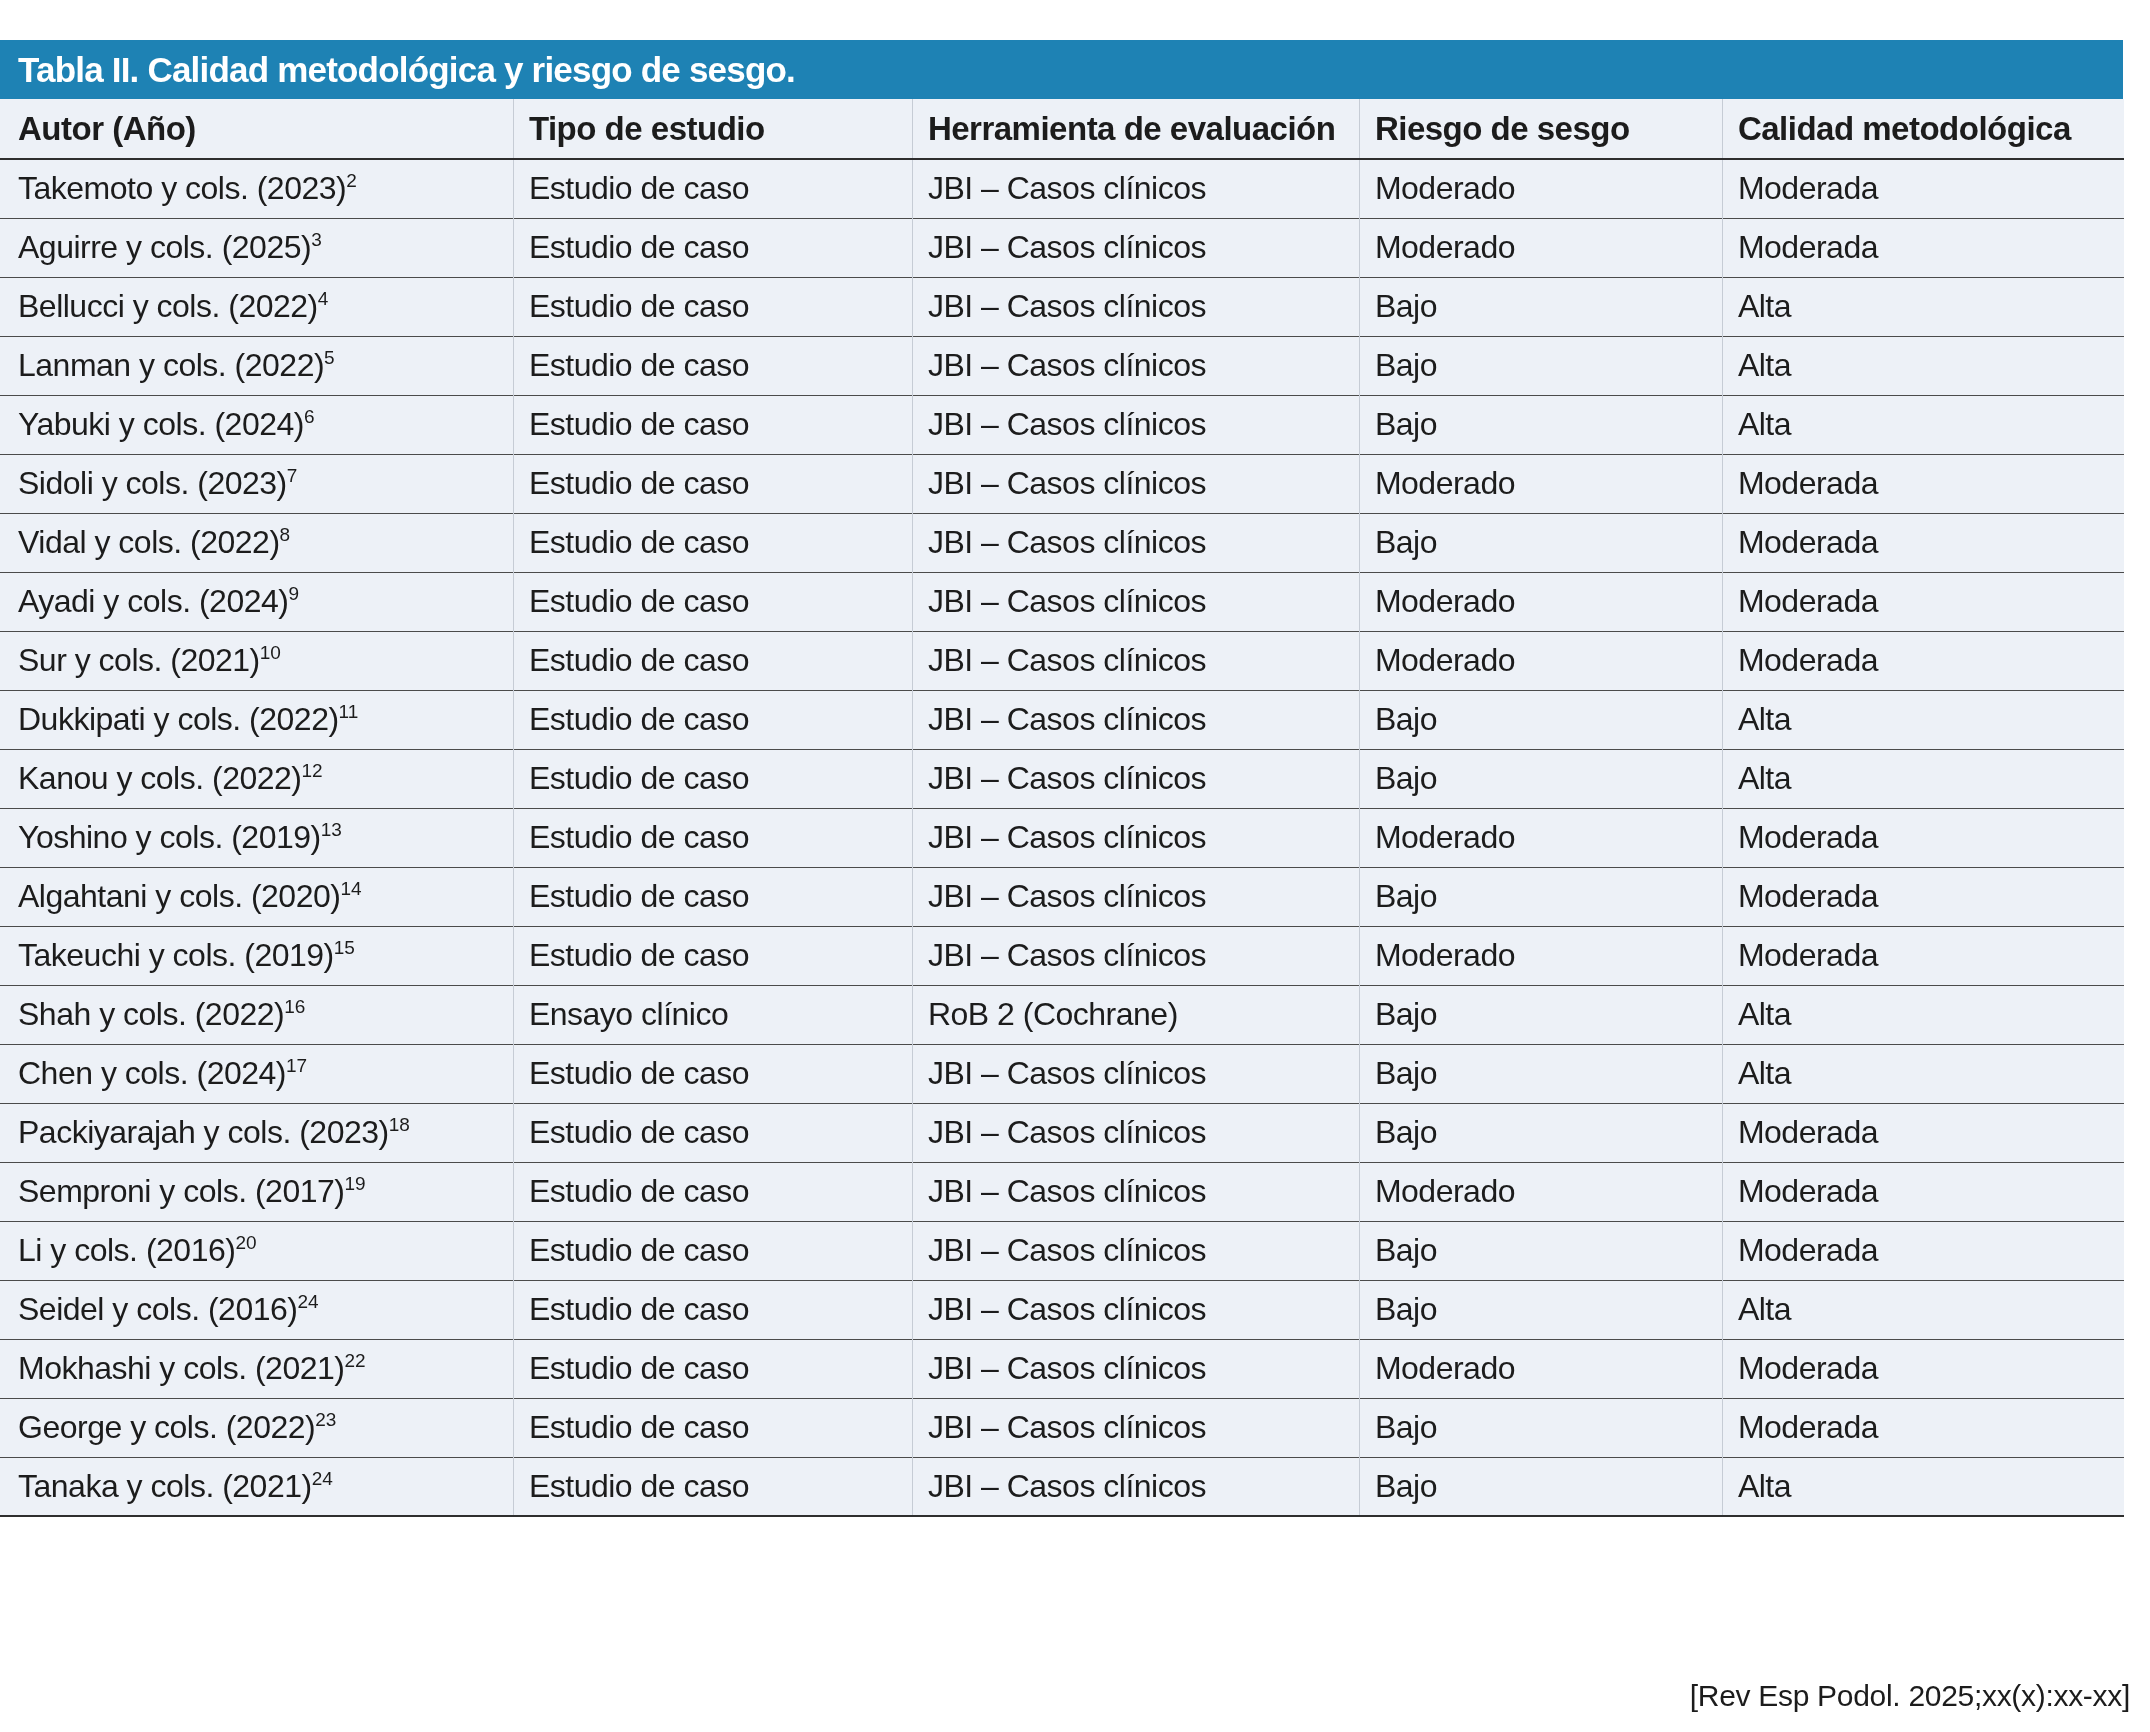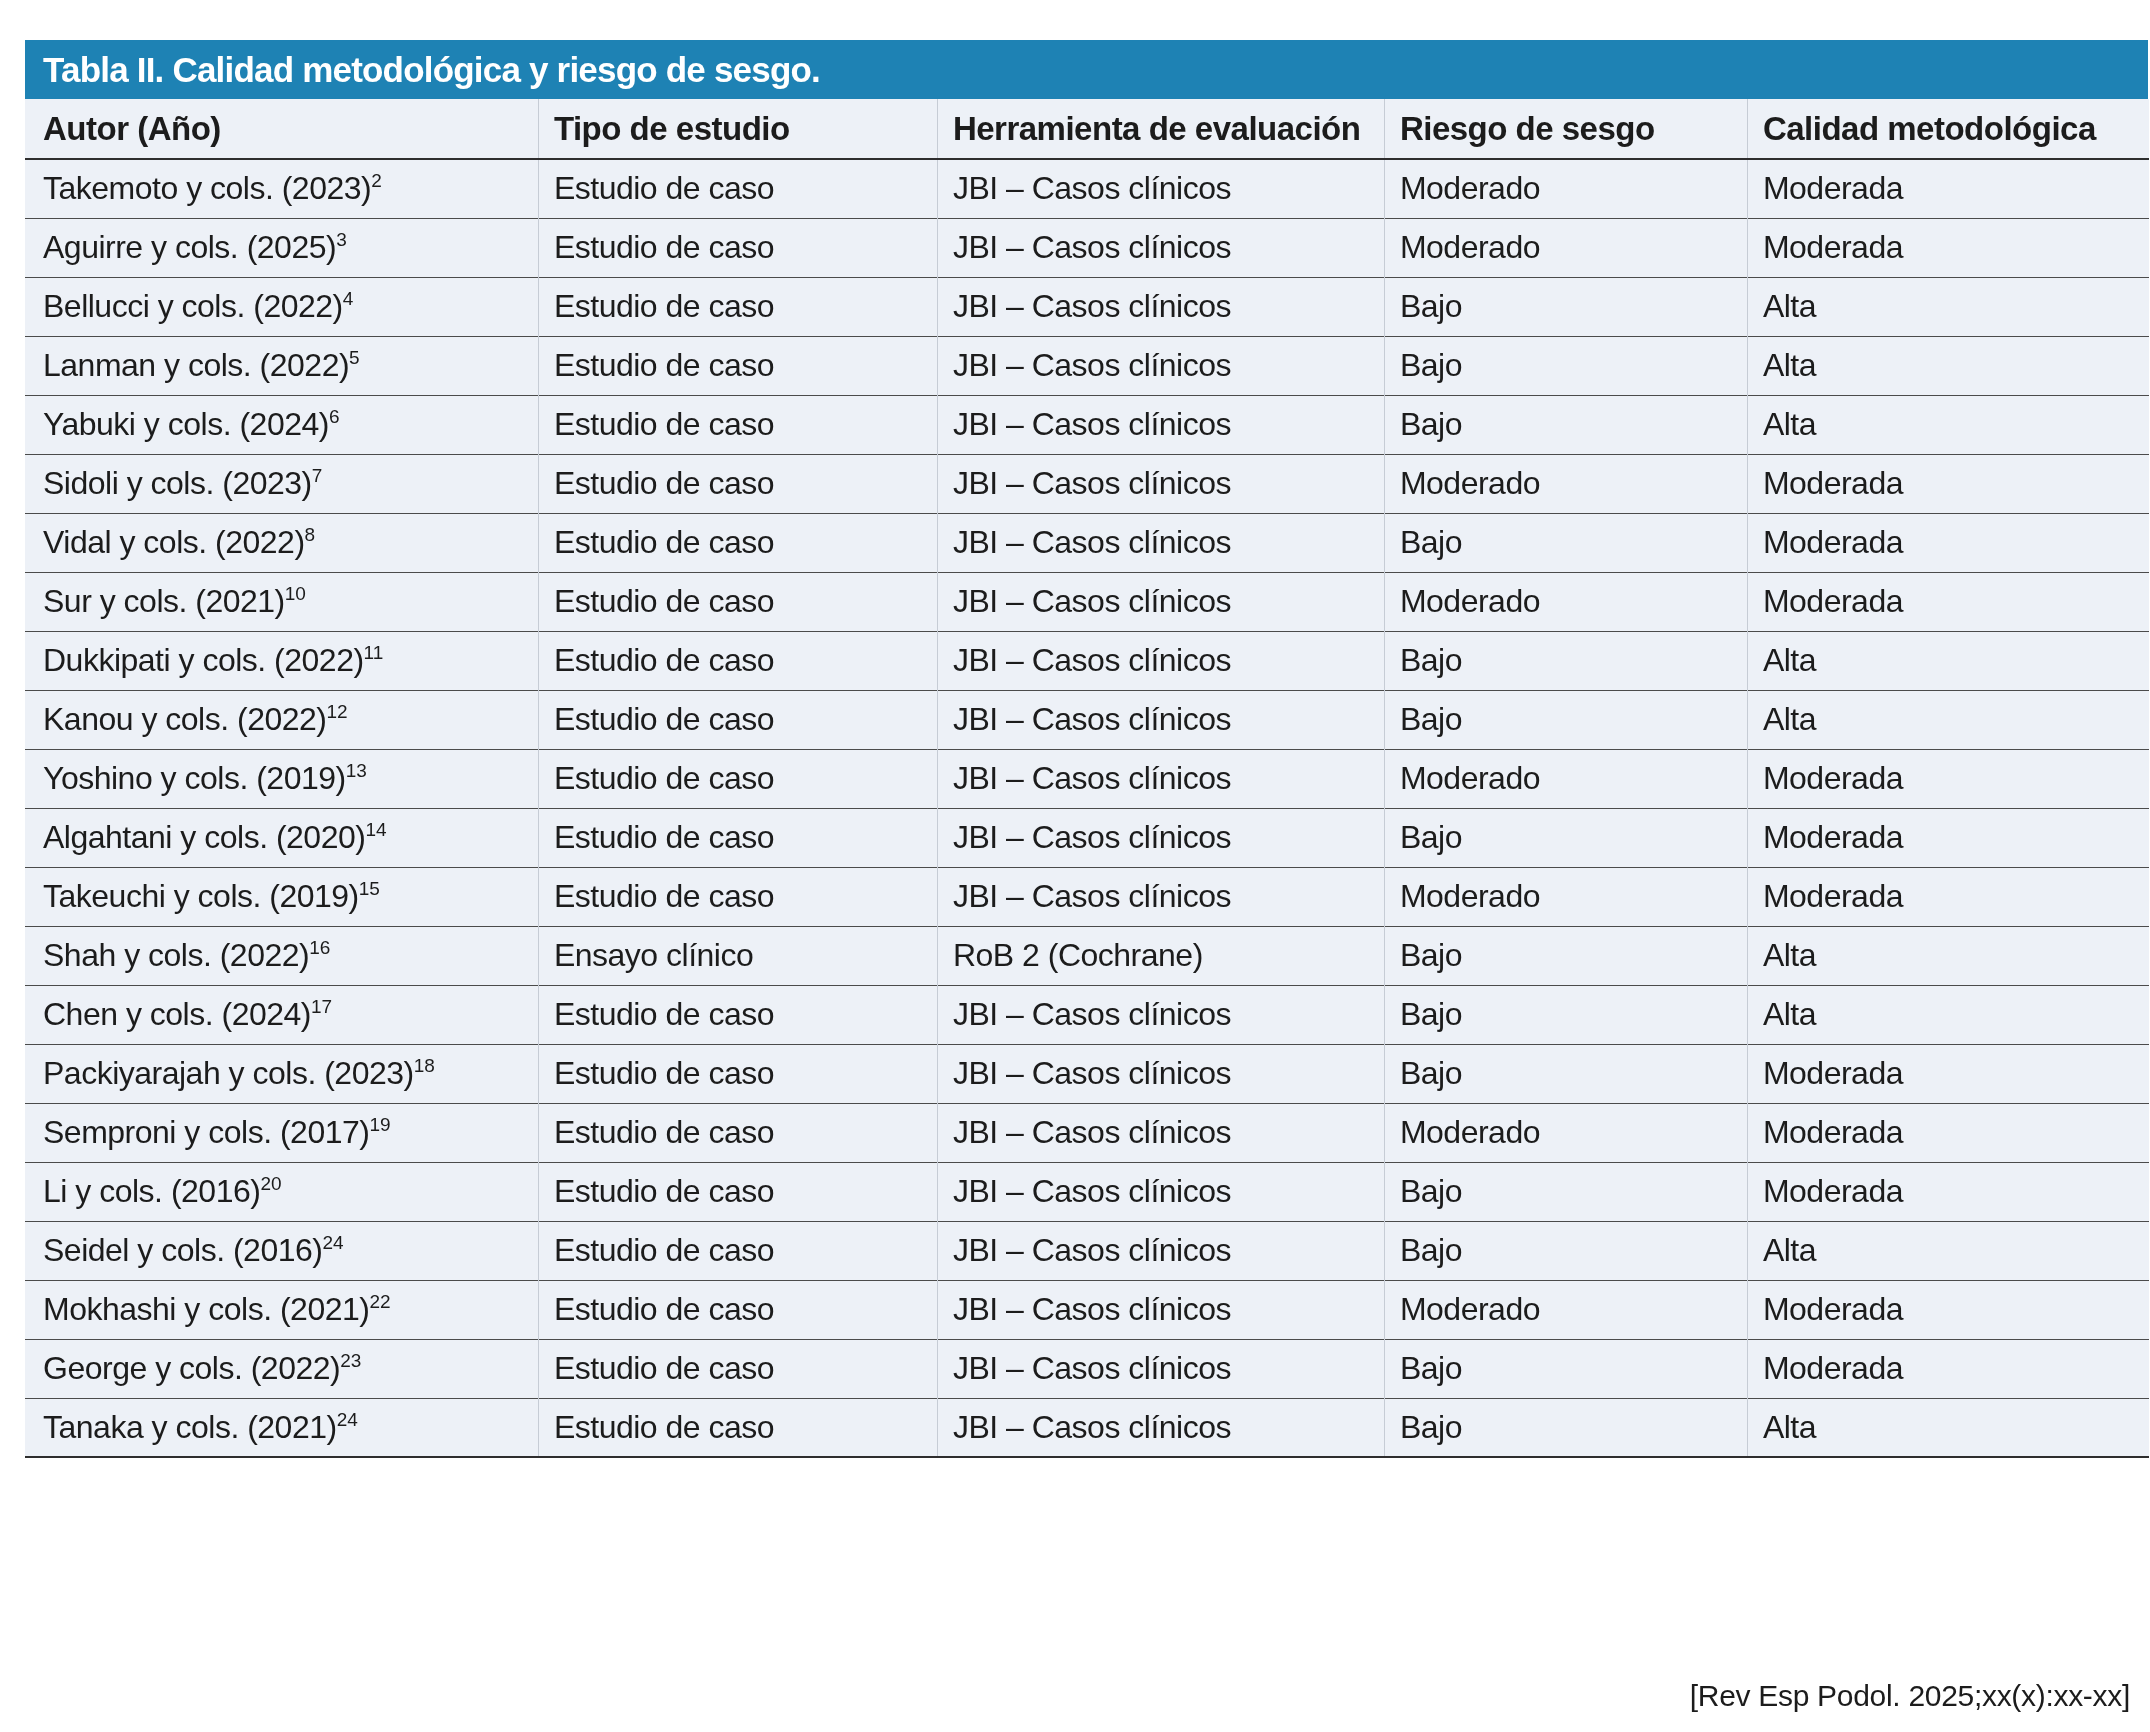--- a/index.html
+++ b/index.html
@@ -11,21 +11,21 @@
   }
   .page {
     position: relative;
     width: 2150px;
     height: 1732px;
     background: #ffffff;
     overflow: hidden;
   }
   .table-wrap {
     position: absolute;
-    left: 25px;
+    left: 0;
     top: 40px;
     width: 2123px;
   }
   .title-bar {
     background: #1e82b4;
     color: #ffffff;
     font-size: 35px;
     font-weight: bold;
     letter-spacing: -0.8px;
     height: 59px;
@@ -165,20 +165,27 @@
   </tr>
 
   <tr>
     <td><span>Vidal y cols. (2022)</span><sup>8</sup></td>
     <td>Estudio de caso</td>
     <td>JBI – Casos clínicos</td>
     <td>Bajo</td>
     <td>Moderada</td>
   </tr>
 
+  <tr>
+    <td><span>Ayadi y cols. (2024)</span><sup>9</sup></td>
+    <td>Estudio de caso</td>
+    <td>JBI – Casos clínicos</td>
+    <td>Moderado</td>
+    <td>Moderada</td>
+  </tr>
 
   <tr>
     <td><span>Sur y cols. (2021)</span><sup>10</sup></td>
     <td>Estudio de caso</td>
     <td>JBI – Casos clínicos</td>
     <td>Moderado</td>
     <td>Moderada</td>
   </tr>
 
   <tr>

